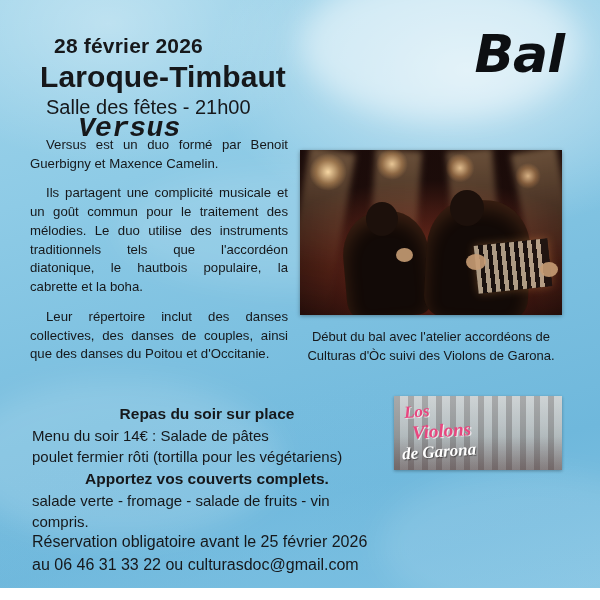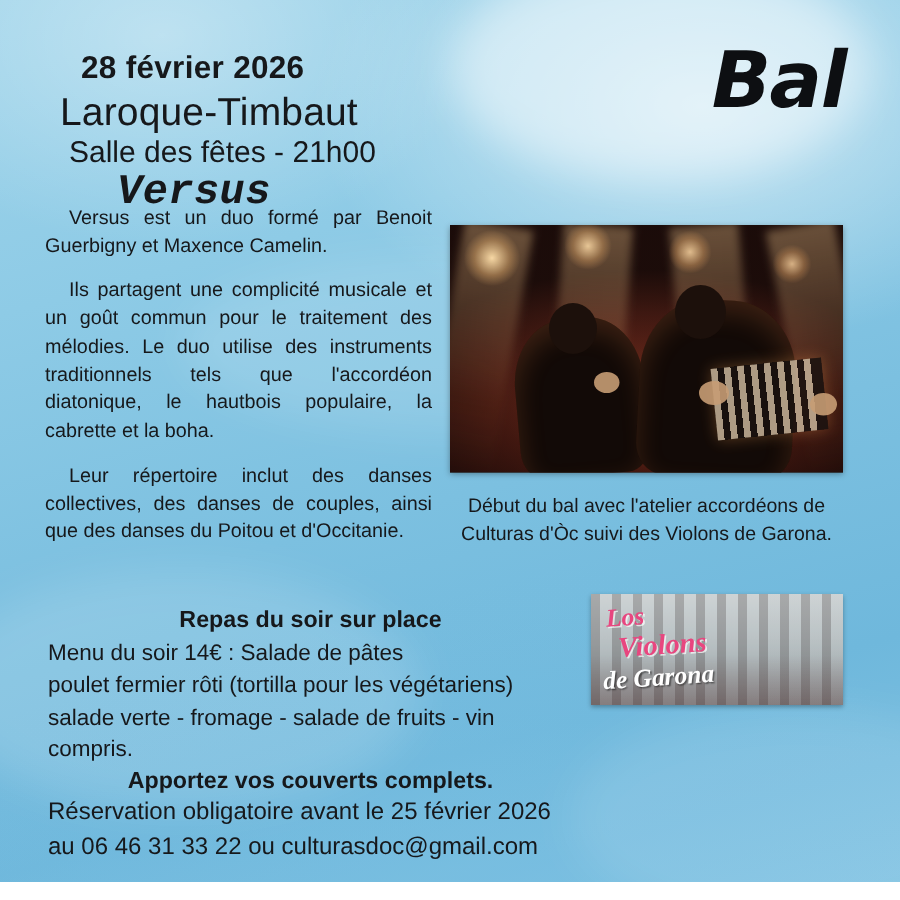--- a/index.html
+++ b/index.html
@@ -43,22 +43,22 @@
     width: 330px;
   }
   .date {
     font-size: 21px;
     font-weight: bold;
     letter-spacing: 0.2px;
     line-height: 1.15;
     margin: 0 0 2px 14px;
   }
   .town {
-    font-size: 26px;
-    font-weight: normal;
+    font-size: 30px;
+    font-weight: bold;
     letter-spacing: 0.1px;
     line-height: 1.12;
     margin: 0 0 2px 0;
   }
   .venue {
     font-size: 20px;
     font-weight: normal;
     line-height: 1.15;
     margin: 0 0 17px 6px;
   }
@@ -306,22 +306,22 @@
     <div class="hand hand2"></div>
     <div class="hand hand3"></div>
   </div>
 
   <div class="photo-caption">Début du bal avec l'atelier accordéons de Culturas d'Òc suivi des Violons de Garona.</div>
 
   <div class="meal">
     <p class="line strong">Repas du soir sur place</p>
     <p class="line">Menu du soir 14€ : Salade de pâtes</p>
     <p class="line">poulet fermier rôti (tortilla pour les végétariens)</p>
+    <p class="line strong">Apportez vos couverts complets.</p>
     <p class="line">salade verte - fromage - salade de fruits - vin compris.</p>
-    <p class="line strong">Apportez vos couverts complets.</p>
   </div>
 
   <div class="garona">
     <div class="bg-figs"></div>
     <div class="txt1">Los</div>
     <div class="txt2">Violons</div>
     <div class="txt3">de Garona</div>
   </div>
 
   <div class="reservation">

